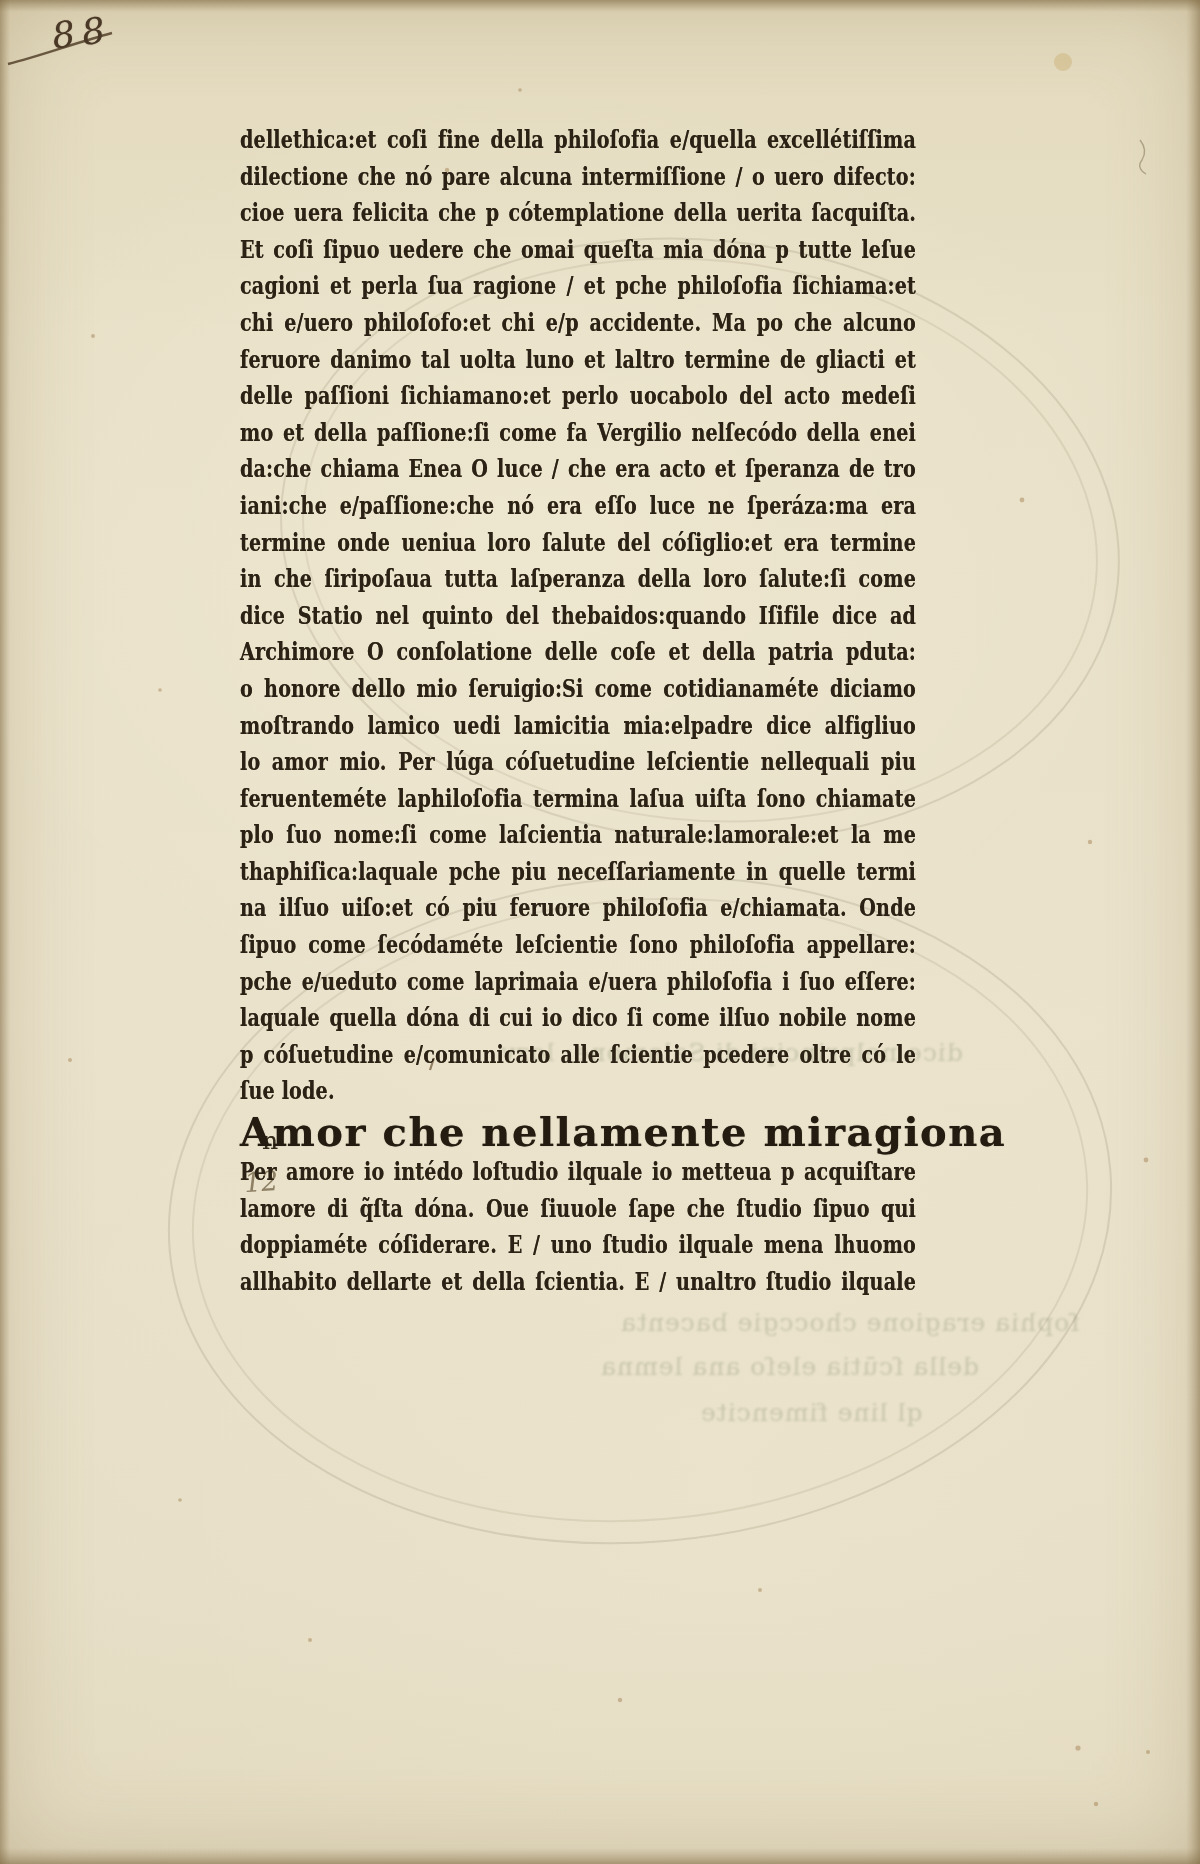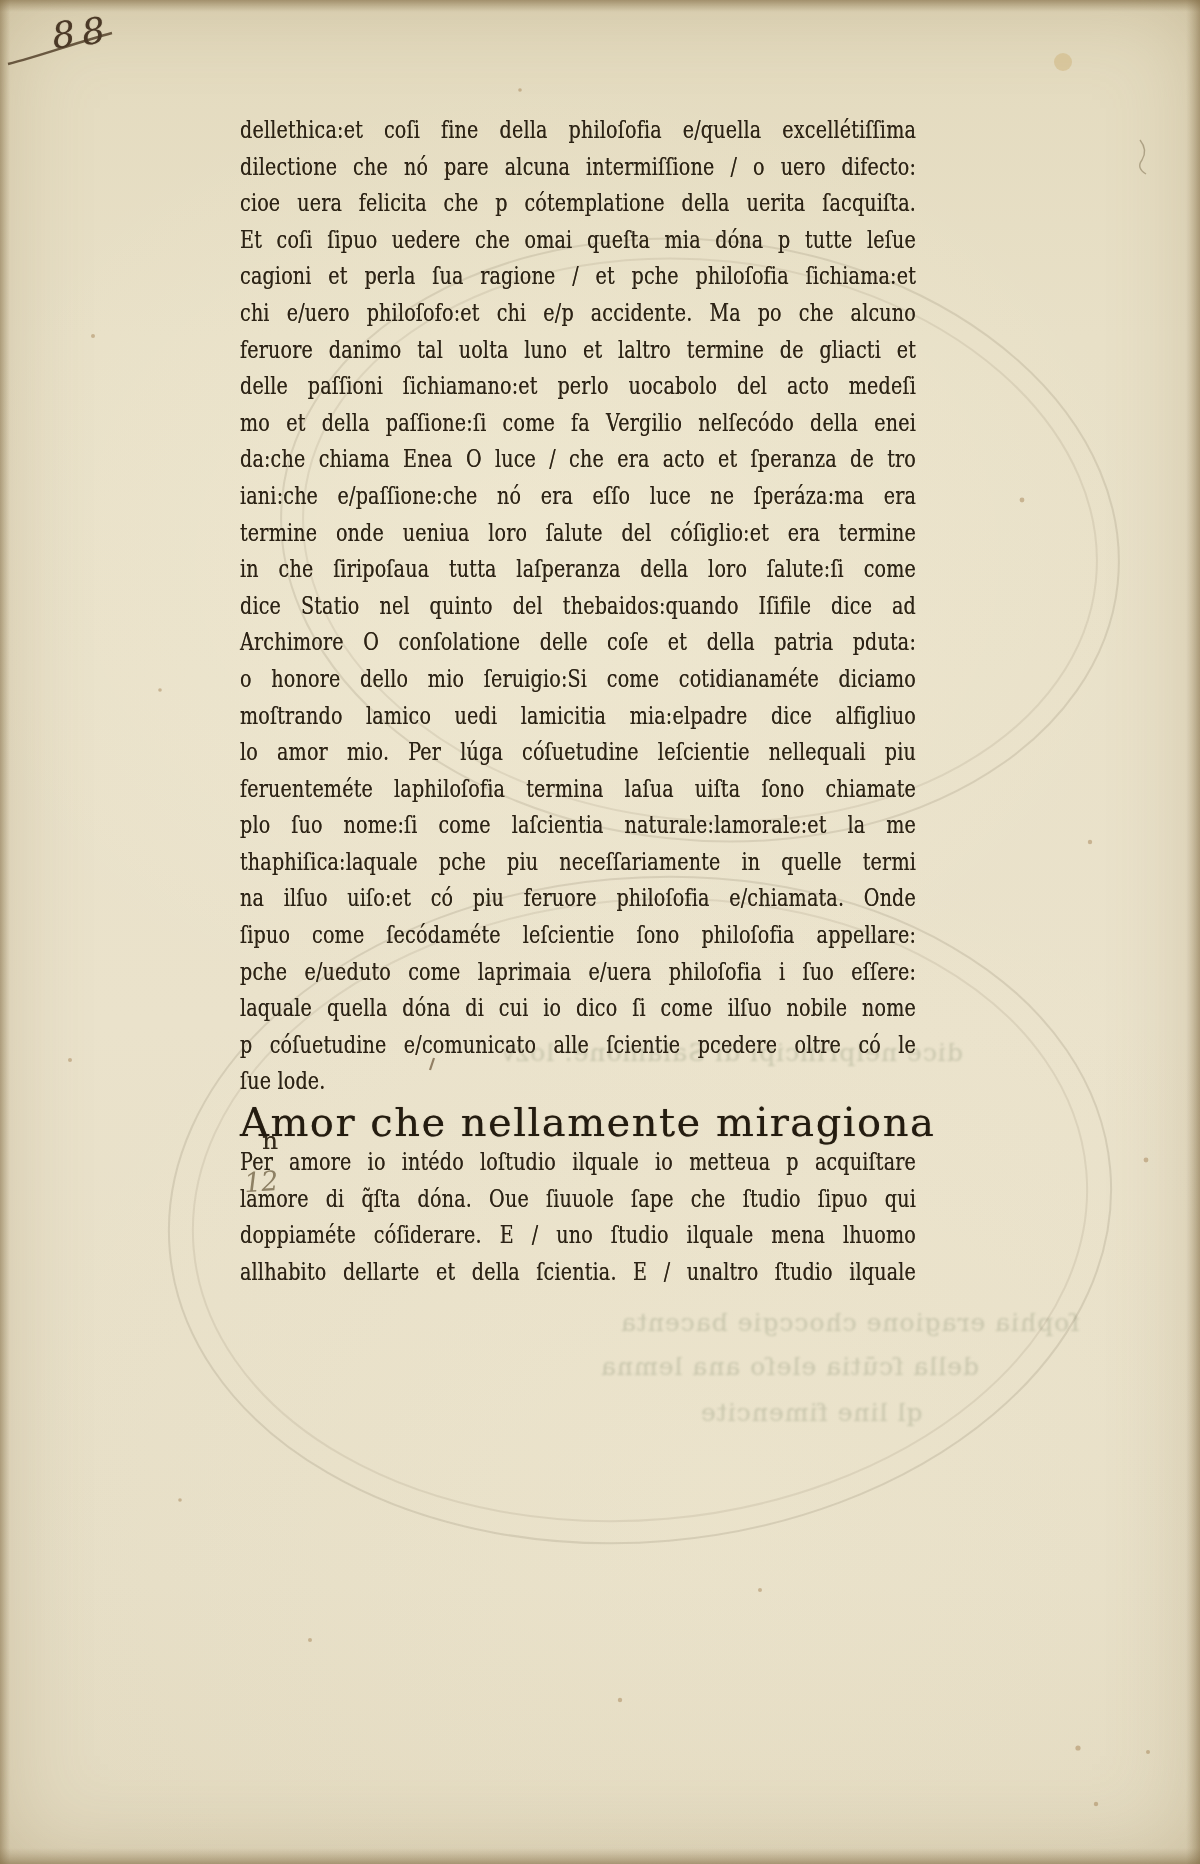--- a/index.html
+++ b/index.html
@@ -17,22 +17,23 @@
   }
   
   .edge{position:absolute;pointer-events:none;}
   .edge.top{left:0;top:0;width:100%;height:12px;background:linear-gradient(180deg,rgba(120,98,58,0.45),rgba(120,98,58,0));}
   .edge.bottom{left:0;bottom:0;width:100%;height:16px;background:linear-gradient(0deg,rgba(120,98,58,0.40),rgba(120,98,58,0));}
   .edge.left{left:0;top:0;width:10px;height:100%;background:linear-gradient(90deg,rgba(120,98,58,0.35),rgba(120,98,58,0));}
   .edge.right{right:0;top:0;width:14px;height:100%;background:linear-gradient(270deg,rgba(120,98,58,0.38),rgba(120,98,58,0));}
 
   
   .textblock{
-    position:absolute;left:240px;top:112px;width:676px;
+    position:absolute;left:240px;top:122px;width:676px;
     color:#2b2215;
+    font-weight:bold;
   }
   .lines{width:676px;}
   .line{
     width:830px;
     height:36.6px;
     line-height:36.6px;
     font-size:23.5px;
     letter-spacing:0.2px;
     white-space:nowrap;
     text-align:justify;

